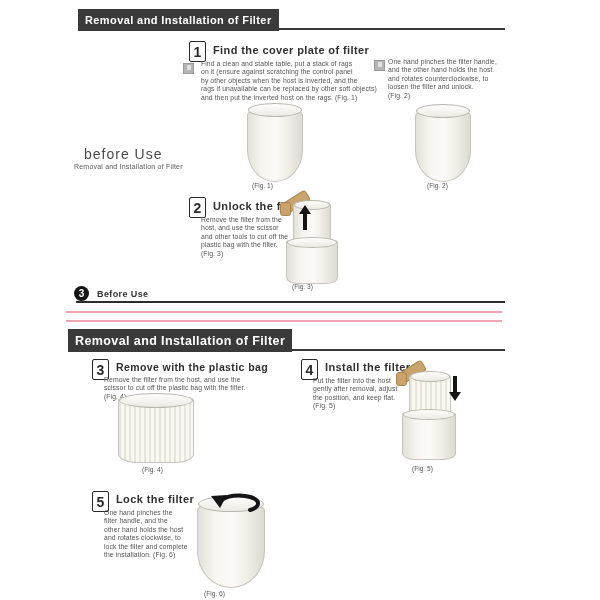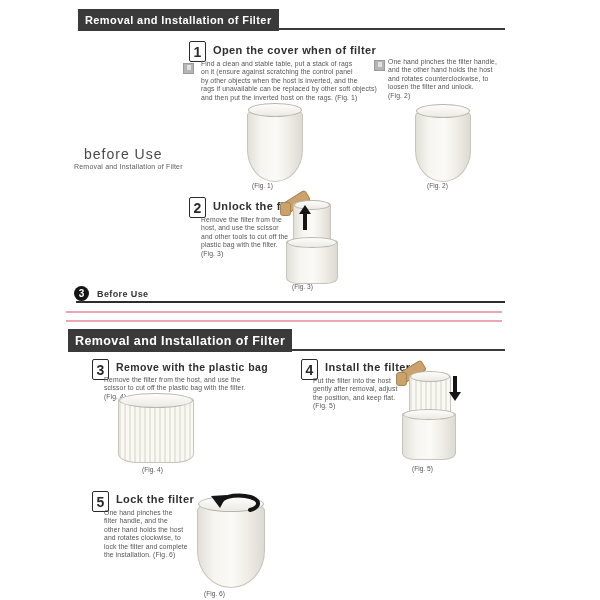--- a/index.html
+++ b/index.html
@@ -62,21 +62,21 @@
 <div class="page">
 
   <div class="hdr-line" style="left:78px;top:28px;width:427px;"></div>
   <div class="hdr-box" style="left:78px;top:9px;height:22px;font-size:11px;">
     <span>Removal and Installation of Filter</span>
   </div>
 
   <div class="numbox" style="left:189px;top:41px;">
     <span>1</span>
   </div>
-  <div class="step-title" style="left:213px;top:44px;font-size:11px;">Open the cover when of filter</div>
+  <div class="step-title" style="left:213px;top:44px;font-size:11px;">Find the cover plate of filter</div>
   <div class="submark" style="left:183px;top:63px;"></div>
   <div class="body-text" style="left:201px;top:60px;width:195px;">Find a clean and stable table, put a stack of rags
 on it (ensure against scratching the control panel
 by other objects when the host is inverted, and the
 rags if unavailable can be replaced by other soft objects)
 and then put the inverted host on the rags.  (Fig. 1)</div>
 
   <div class="submark" style="left:374px;top:60px;"></div>
   <div class="body-text" style="left:388px;top:58px;width:150px;">One hand pinches the filter handle,
 and the other hand holds the host

